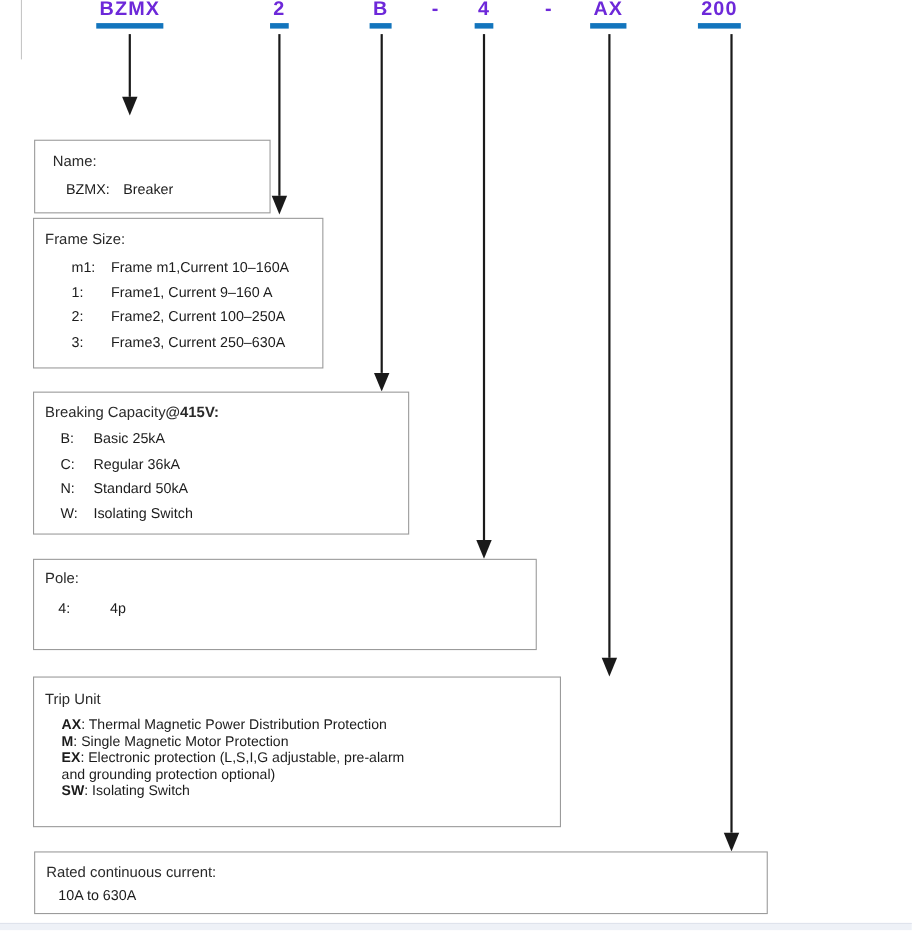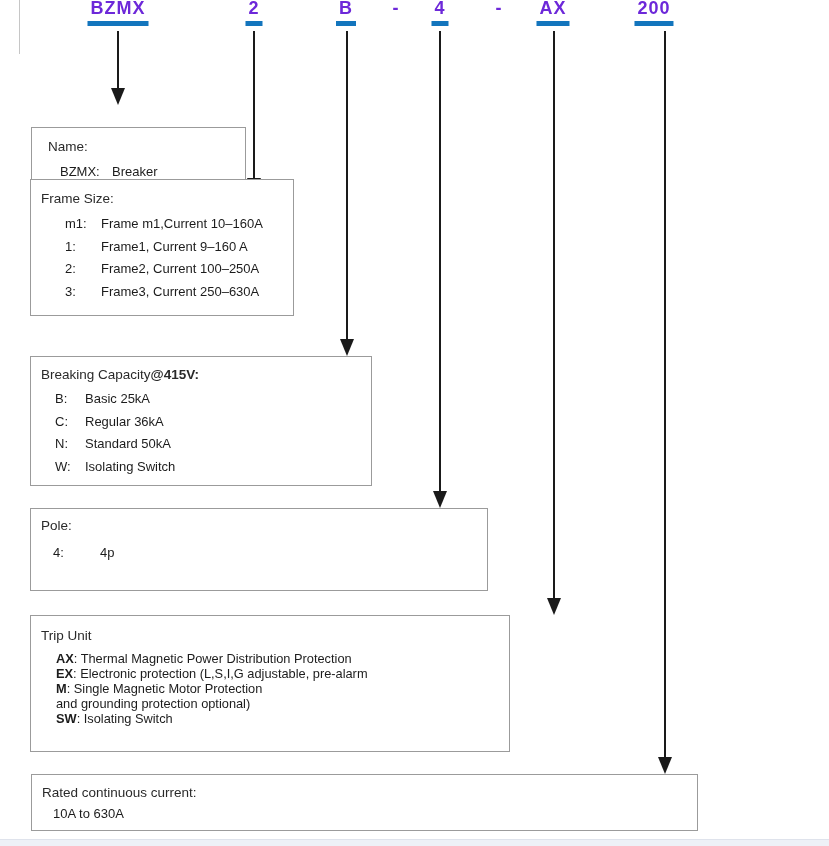--- a/index.html
+++ b/index.html
@@ -70,21 +70,21 @@
     color: #1c1c1c;
     white-space: nowrap;
   }
   .row .code { display: inline-block; }
   .row .desc { }
 
   #box-name  { left: 31px; top: 105px; width: 215px; height: 67px; padding: 11px 4px 0 16px; margin-top: 22px; }
   #box-name .row { margin: 10px 0 0 12px; }
   #box-name .code { width: 52px; }
 
-  #box-frame { left: 30px; top: 179px; width: 264px; height: 137px; padding: 11px 0 16px 10px; }
+  #box-frame { left: 30px; top: 198px; width: 264px; height: 137px; padding: 11px 0 16px 10px; }
   #box-frame .rows { margin: 7px 0 12px 24px; }
   #box-frame .row { line-height: 22.5px; }
   #box-frame .code { width: 36px; }
 
   #box-breaking { left: 30px; top: 356px; width: 342px; height: 130px; padding: 10px 0 0 10px; }
   #box-breaking .rows { margin: 6px 0 0 14px; }
   #box-breaking .row { line-height: 22.5px; }
   #box-breaking .code { width: 30px; }
 
   #box-pole { left: 30px; top: 508px; width: 458px; height: 83px; padding: 9px 14px 0 10px; }
@@ -219,24 +219,24 @@
     </div>
   </div>
 
   <div class="box" id="box-trip">
     <div class="box-title">Trip Unit</div>
     <div class="rows">
       <div class="row">
         <span class="code">AX</span><span class="desc">: Thermal Magnetic Power Distribution Protection</span>
       </div>
       <div class="row">
+        <span class="code">M</span><span class="desc">: Single Magnetic Motor Protection</span>
+      </div>
+      <div class="row">
         <span class="code">EX</span><span class="desc">: Electronic protection (L,S,I,G adjustable, pre-alarm</span>
-      </div>
-      <div class="row">
-        <span class="code">M</span><span class="desc">: Single Magnetic Motor Protection</span>
       </div>
       <div class="row">
         <span class="code"></span><span class="desc">and grounding protection optional)</span>
       </div>
       <div class="row">
         <span class="code">SW</span><span class="desc">: Isolating Switch</span>
       </div>
     </div>
   </div>
 

